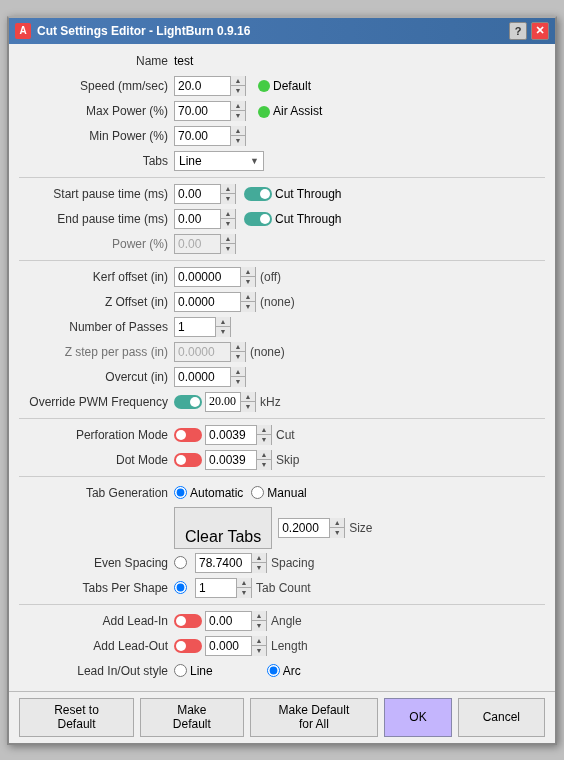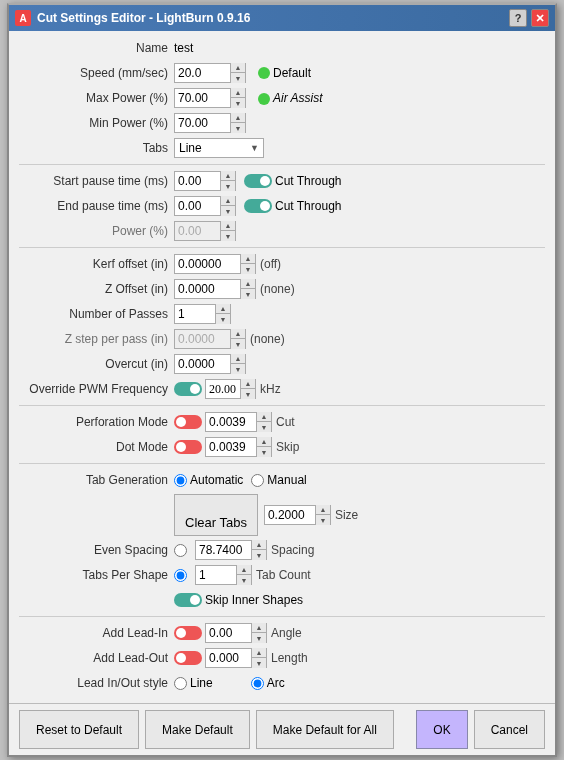--- a/index.html
+++ b/index.html
@@ -194,32 +194,32 @@
     }
     .radio input[type="radio"] {
       margin: 0;
       cursor: pointer;
     }
     .clear-tabs-btn {
       background: #e8e8e8;
       border: 1px solid #aaa;
       padding: 20px 10px;
       cursor: pointer;
-      font-size: 13px;
+      font-size: 16px;
       height: 22px;
     }
     .footer {
       border-top: 1px solid #bbb;
       padding: 6px 10px;
       display: flex;
       gap: 6px;
       background: #f0f0f0;
     }
     .footer-btn {
-      padding: 4px 16px;
+      padding: 4px 24px;
       font-size: 12px;
       border: 1px solid #aaa;
       background: #e8e8e8;
       cursor: pointer;
       height: 39px;
     }
     .footer-btn.ok {
       background: #c4b5fd;
       border-color: #88a;
       margin-left: auto;
@@ -277,21 +277,21 @@
 
     <div class="form-row">
       <div class="row-label-wide form-label">Max Power (%)</div>
       <div class="spin-input">
         <input type="text" value="70.00" style="">
         <div class="spin-arrows">
           <button class="spin-arrow">▲</button>
           <button class="spin-arrow">▼</button>
         </div>
       </div>
-      <span style="margin-left:12px; display:flex; align-items:flex-end;font-style:italic;">
+      <span style="margin-left:12px; display:flex; align-items:flex-end;">
         <span class="green-dot"></span>
         <span>Air Assist</span>
       </span>
     </div>
 
     <div class="form-row">
       <div class="row-label-wide form-label">Min Power (%)</div>
       <div class="spin-input">
         <input type="text" value="70.00" style="">
         <div class="spin-arrows">
@@ -503,25 +503,20 @@
       <div class="spin-input">
         <input type="text" style="width: 40px;" value="1">
         <div class="spin-arrows">
           <button class="spin-arrow">▲</button>
           <button class="spin-arrow">▼</button>
         </div>
       </div>
       <span class="inline-unit">Tab Count</span>
     </div>
 
-    <div class="form-row">
-      <div class="row-label-wide form-label"></div>
-      <span class="toggle"></span>
-      <span>Skip Inner Shapes</span>
-    </div>
 
     <div class="separator"></div>
 
     <div class="form-row">
       <div class="row-label-wide form-label">Add Lead-In</div>
       <span class="toggle off"></span>
       <div class="spin-input">
         <input type="text" style="width: 45px;" value="0.00">
         <div class="spin-arrows">
           <button class="spin-arrow">▲</button>
@@ -543,21 +538,21 @@
       </div>
       <span class="inline-unit">Length</span>
     </div>
 
     <div class="form-row">
       <div class="row-label-wide form-label">Lead In/Out style</div>
       <label class="radio">
         <input type="radio" name="leadstyle" style="">
         <span>Line</span>
       </label>
-      <label class="radio" style="margin-left:30px;">
+      <label class="radio" style="margin-left:46px;">
         <input type="radio" name="leadstyle" checked="" style="">
         <span>Arc</span>
       </label>
     </div>
 
   </div>
 
   <div class="footer">
     <button class="footer-btn">Reset to Default</button>
     <button class="footer-btn">Make Default</button>

